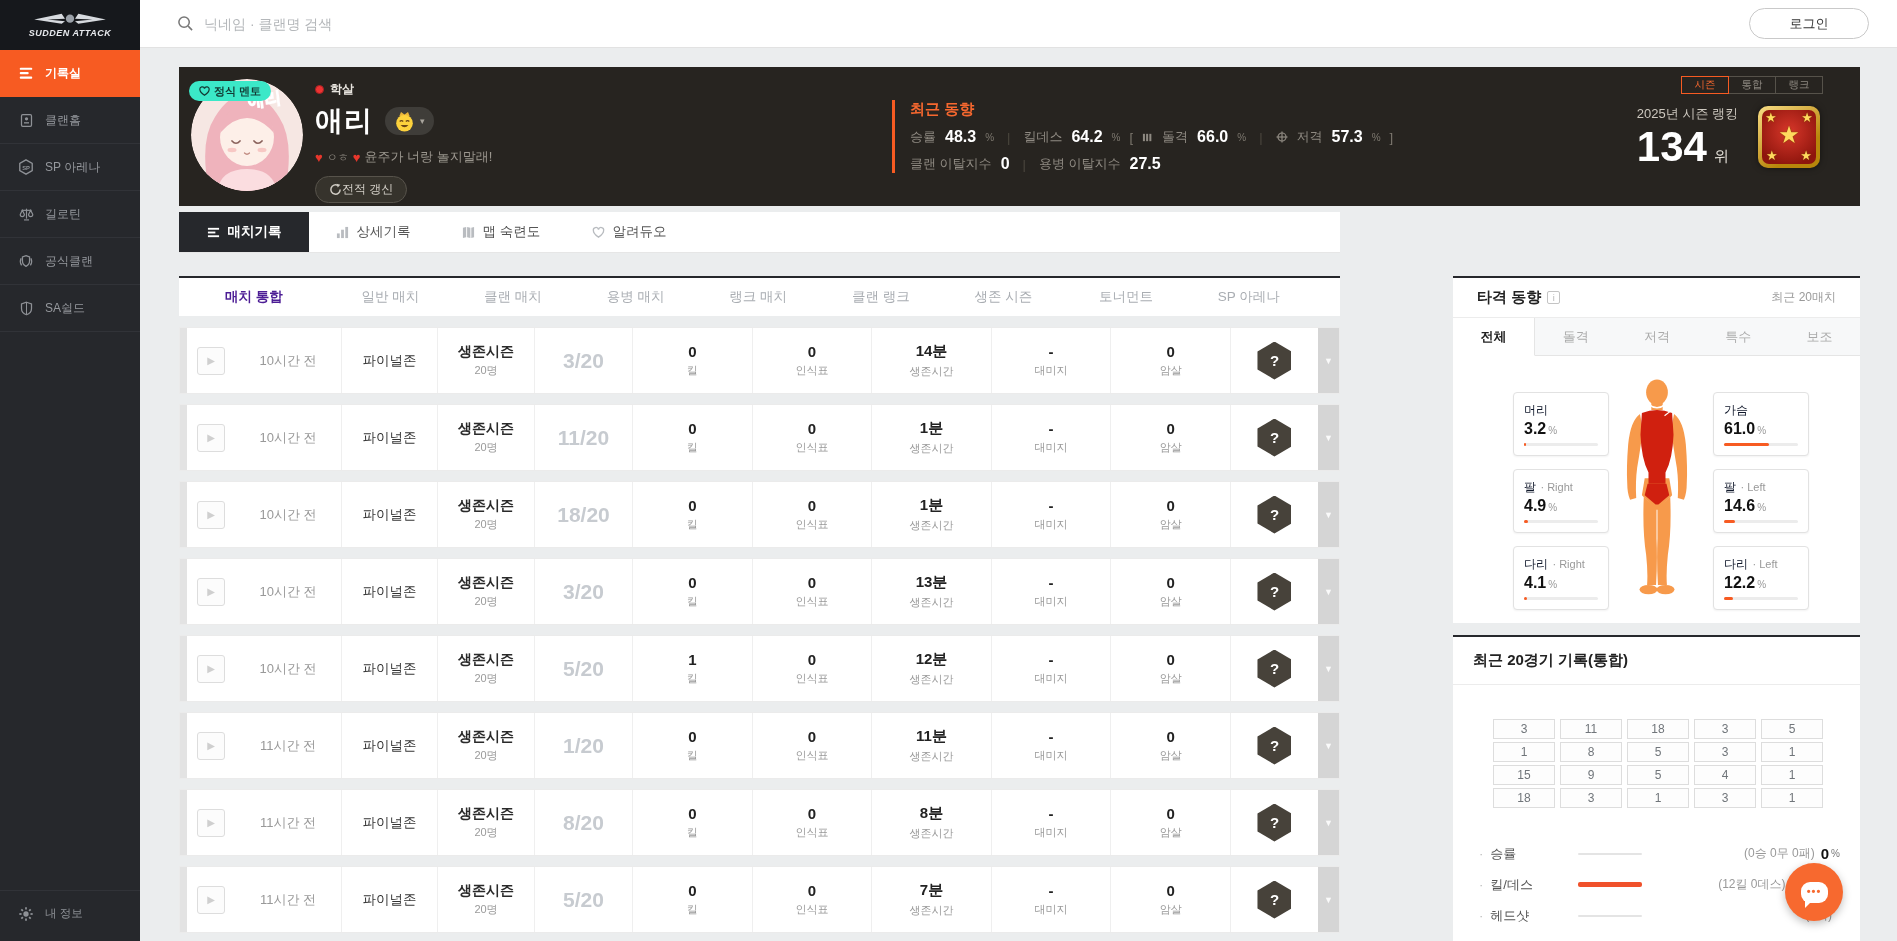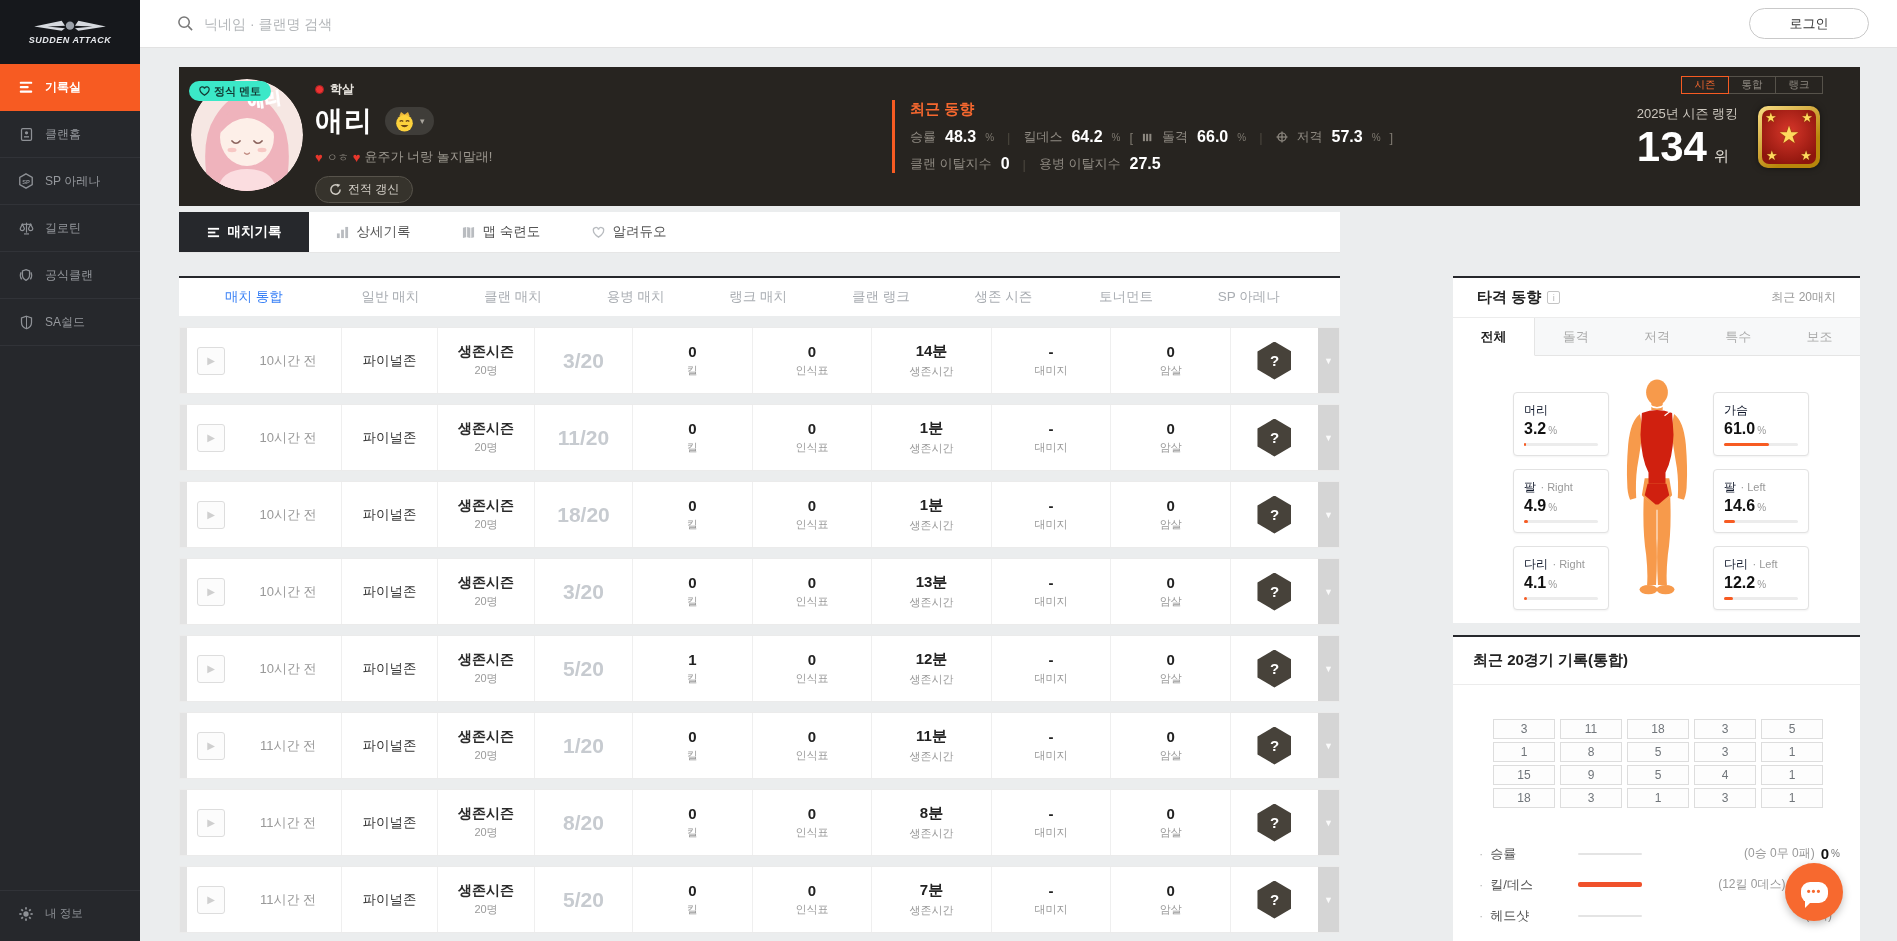--- a/index.html
+++ b/index.html
@@ -3,21 +3,21 @@
 <meta charset="utf-8">
 <title>Sudden Attack Records</title>
 <style>
   *{margin:0;padding:0;box-sizing:border-box}
   html,body{width:1897px;height:941px}
   body{font-family:"Liberation Sans",sans-serif;background:#ebedee;overflow:hidden}
   #app{position:relative;width:1897px;height:941px;overflow:hidden}
 
   
   #sidebar{position:absolute;left:0;top:0;width:140px;height:941px;background:#26282c;z-index:20}
-  #logo-area{height:64px;background:#16181c;display:flex;flex-direction:column;align-items:center;justify-content:center;gap:1px}
+  #logo-area{height:50px;background:#16181c;display:flex;flex-direction:column;align-items:center;justify-content:center;gap:1px}
   #logo-text{color:#e8eaee;font-size:9px;font-weight:bold;font-style:italic;letter-spacing:.5px}
   .side-item{height:47px;display:flex;align-items:center;padding-left:17px;gap:10px;border-bottom:1px solid #313338;cursor:pointer}
   .side-item .lbl{font-size:12px;color:#96999e}
   .side-item.active{background:#f75b22;border-bottom-color:#f75b22}
   .side-item.active .lbl{color:#fff;font-weight:bold}
   .sicon{width:18px;height:18px;flex:0 0 18px;display:flex;align-items:center;justify-content:center}
   #side-footer{position:absolute;left:0;bottom:4px;width:140px}
   .side-foot-item{display:flex;align-items:center;gap:10px;padding:14px 0 14px 17px;border-top:1px solid #313338;cursor:pointer}
   .side-foot-item .lbl{font-size:11.5px;color:#8e9196;line-height:1.35}
 
@@ -35,21 +35,21 @@
   .class-row{display:flex;align-items:center;gap:6px}
   #class-dot{width:9px;height:9px;border-radius:50%;background:#e33;border:1px solid #a22}
   #class-label{font-size:12px;color:#e8e5df;font-weight:bold}
   .name-row{display:flex;align-items:center;margin-top:4px}
   #nickname{font-size:28px;font-weight:bold;letter-spacing:1px}
   #emoji-pill{margin-left:12px;height:28px;background:#3f3d39;border-radius:14px;display:flex;align-items:center;gap:5px;padding:0 9px;cursor:pointer}
   #emoji-caret{color:#a9a59d;font-size:9px}
   .status-row{margin-top:8px;font-size:13px;color:#9b968e;display:flex;align-items:center;gap:4px}
   .heart{color:#e8372c;font-size:13px}
   .status-mid{font-size:11px;color:#8f8a82}
-  #refresh-btn{margin-top:10px;height:27px;border-radius:14px;border:1px solid #57534b;background:#36332c;color:#d3cfc7;font-size:12px;display:inline-flex;align-items:center;gap:6px;padding:0 13px;cursor:pointer}
+  #refresh-btn{margin-top:10px;height:27px;border-radius:14px;border:1px solid #57534b;background:#36332c;color:#d3cfc7;font-size:12px;display:inline-flex;align-items:center;gap:0;padding:0 13px;cursor:pointer}
   #refresh-btn .ric{font-size:13px;color:#cfcbc3}
 
   #trend-block{position:absolute;left:713px;top:33px;border-left:3px solid #f75b22;padding-left:15px}
   #trend-title{color:#f7682f;font-size:15px;font-weight:bold}
   .trend-line{display:flex;align-items:center;gap:9px;margin-top:9px;font-size:13px;color:#8f8a82}
   .trend-line .val{color:#fff;font-weight:bold;font-size:16px}
   .trend-line .unit{font-size:10px;color:#7d786f}
   .trend-line .pipe{color:#4c483f;margin:0 4px}
   .trend-line .brk{color:#7d786f}
   .wicon{display:inline-flex;align-items:center}
@@ -74,21 +74,21 @@
 
   
   #main-tabs{position:absolute;left:179px;top:212px;width:1161px;height:41px;background:#fff;border-bottom:1px solid #e6e6e6;display:flex}
   .main-tab{width:128px;display:flex;align-items:center;justify-content:center;gap:8px;font-size:13.5px;color:#555;cursor:pointer}
   .main-tab.active{width:130px;background:#26282c;color:#fff;font-weight:bold}
   .mt-icon{display:inline-flex;align-items:center}
 
   
   #match-header{position:absolute;left:179px;top:276px;width:1161px;height:40px;background:#fff;border-top:2px solid #26282c;display:flex;align-items:center;padding-right:30px}
   .cat{flex:1;text-align:center;font-size:13.5px;color:#a9adb2;cursor:pointer}
-  .cat.on{flex:0 0 150px;color:#3b82f6;font-weight:normal}
+  .cat.on{flex:0 0 150px;color:#4c1d95;font-weight:bold}
   #match-rows{position:absolute;left:179px;top:327px;width:1161px}
   .mrow{height:67px;background:#fff;border:1px solid #ebebeb;display:flex;align-items:stretch;margin-bottom:10px;cursor:pointer}
   .mrow .cell{display:flex;flex-direction:column;align-items:center;justify-content:center}
   .strip-l{width:7px;background:#e3e3e3}
   .c-play{width:48px}
   .play-btn{width:28px;height:28px;border:1px solid #ddd;border-radius:3px;background:#fcfcfc;color:#cfcfcf;font-size:10px;display:flex;align-items:center;justify-content:center;cursor:pointer}
   .c-time{width:106px;font-size:13px;color:#999}
   .vline{border-left:1px solid #efefef}
   .c-map{width:96px;font-size:13.5px;color:#333}
   .c-mode{width:97px}

